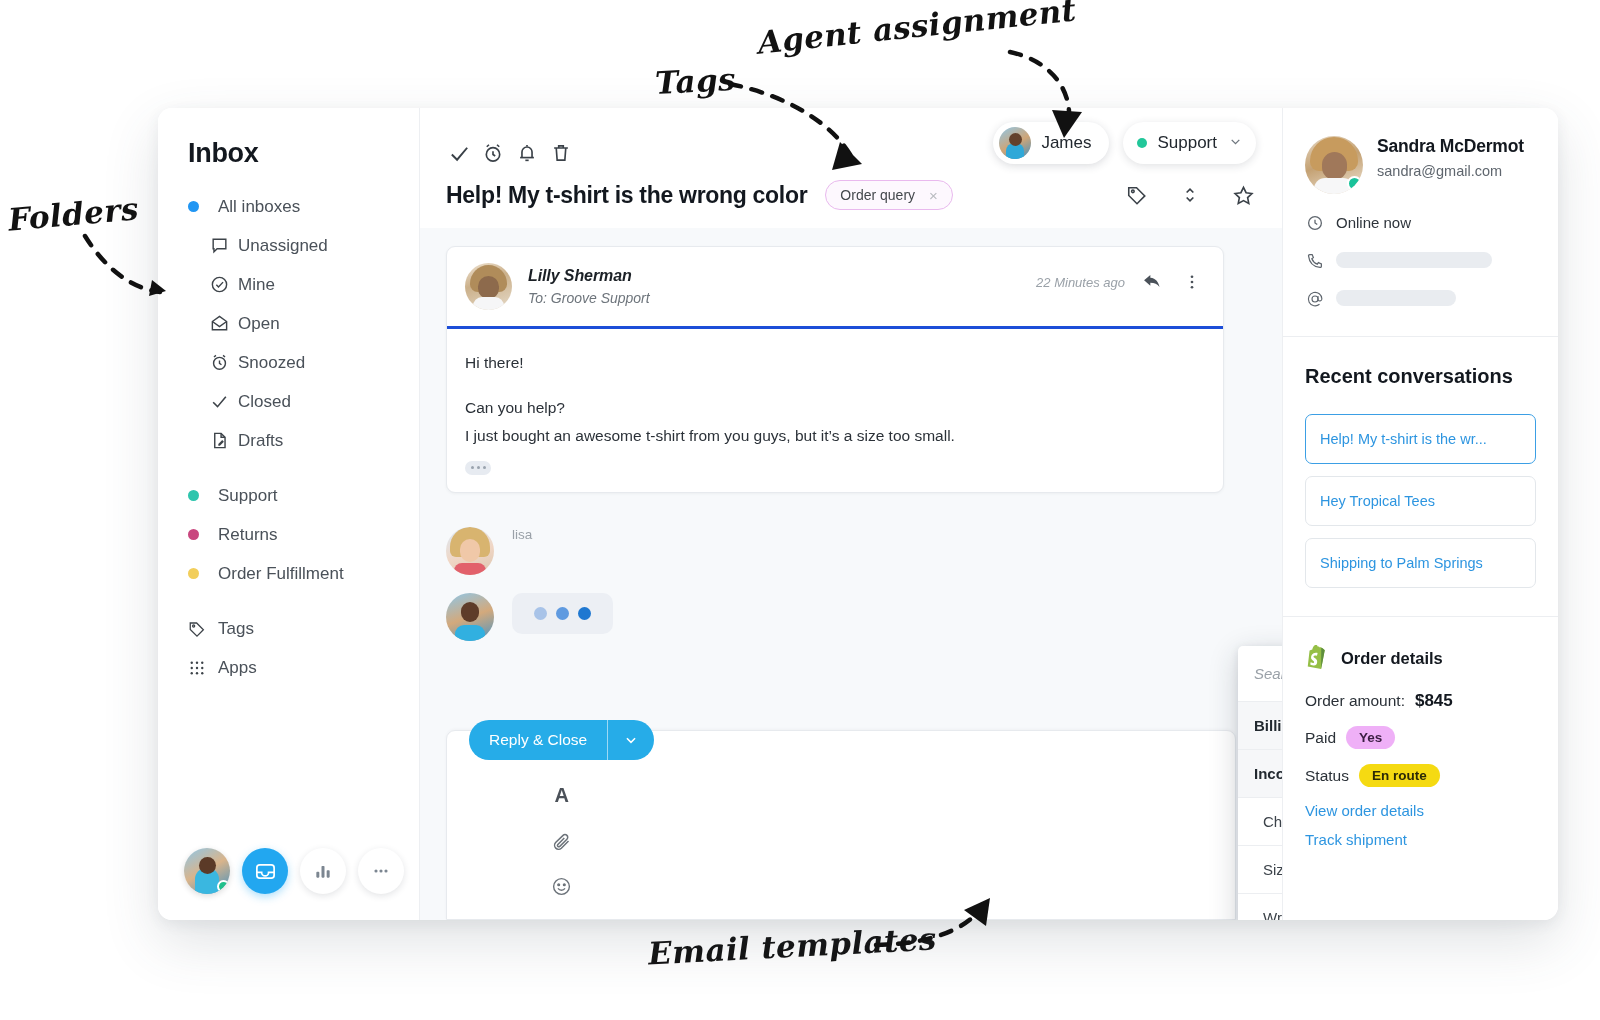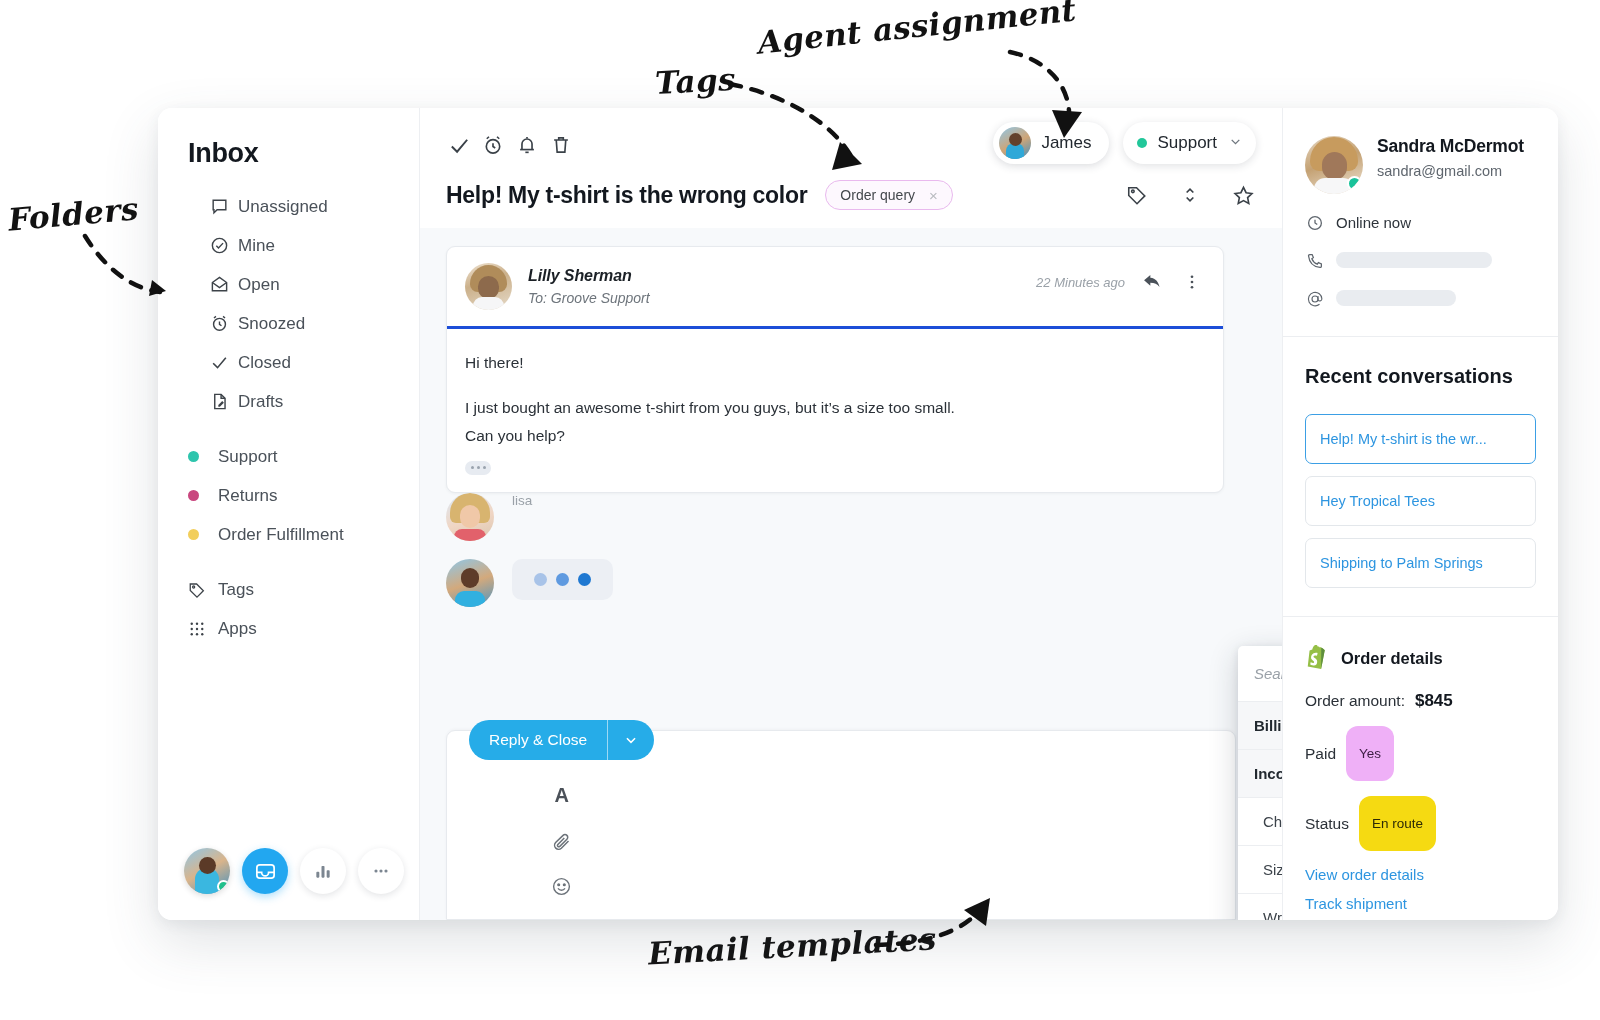--- a/index.html
+++ b/index.html
@@ -84,21 +84,21 @@
 
   
   .center {
     flex: 1 1 auto;
     display:flex; flex-direction:column;
     background:#f7f9fb;
     position: relative;
     min-width: 0;
   }
   .center-head { background:#fff; padding: 16px 26px 0 26px; }
-  .icon-row { display:flex; align-items:center; height:42px; gap:8px; position:relative;}
+  .icon-row { display:flex; align-items:flex-end; height:42px; gap:8px; position:relative;}
   .ic { width:26px;height:26px;display:flex;align-items:center;justify-content:center;color:#3a4148;cursor:pointer;}
   .head-right{ position:absolute; right:0; top:-2px; display:flex; align-items:center; gap:14px;}
   .assignee-pill{
     display:flex; align-items:center; gap:10px;
     height:42px; padding:0 18px 0 6px;
     border-radius:21px; background:#fff;
     box-shadow: 0 2px 9px rgba(40,50,65,.17);
     font-size:17px; color:#22282f; cursor:pointer;
   }
   .assignee-av{
@@ -148,21 +148,21 @@
   .msg-time{ font-size:13px; color:#9aa1a8;}
   .msg-body{ padding: 22px 18px 16px 18px; font-size:15.5px; color:#2b3138; line-height:1.5;}
   .msg-body p{ margin-bottom: 22px; }
   .msg-body p.tight{ margin-bottom: 4px;}
   .dots-chip{
     display:inline-flex; align-items:center; justify-content:center; gap:3px;
     width:26px;height:14px;border-radius:7px;background:#e7ebf1; margin-top:10px;
   }
   .dots-chip i{ width:3px;height:3px;border-radius:50%;background:#9aa3ae;display:block;}
 
-  .note-block{ display:flex; align-items:flex-start; }
+  .note-block{ margin-top:34px; display:flex; align-items:flex-start; }
   .note-av{ width:48px;height:48px;border-radius:50%;overflow:hidden;flex:0 0 48px;position:relative;
     background:linear-gradient(160deg,#dbeaf7 0%,#f0d6c4 55%,#dbc6b0 100%);}
   .note-av.f1 .hair{position:absolute;left:4px;top:0;width:40px;height:30px;border-radius:20px 20px 6px 6px;background:#d8b46f;}
   .note-av.f1 .fc{position:absolute;left:14px;top:12px;width:20px;height:23px;border-radius:10px;background:#f0c8a8;}
   .note-av.f1 .bd{position:absolute;left:8px;top:36px;width:32px;height:14px;border-radius:8px 8px 0 0;background:#e2616b;}
   .note-av.m1{background:linear-gradient(160deg,#8fc7e8 0%,#d3a97c 50%,#4a94c4 100%);}
   .note-av.m1 .bd{position:absolute;left:9px;top:32px;width:30px;height:18px;border-radius:9px 9px 0 0;background:#31b0e0;}
   .note-av.m1 .fc{position:absolute;left:15px;top:9px;width:18px;height:20px;border-radius:9px;background:#5e3c29;z-index:2;}
   .note-col{ margin-left:18px; }
   .note-author{ font-size:13.5px; color:#9aa1a8; margin-bottom:8px;}
@@ -234,21 +234,21 @@
     display:flex; align-items:center; padding:0 14px;
     font-size:14.5px; color:#2d95e0; margin-bottom:12px; cursor:pointer;
     white-space:nowrap; overflow:hidden;
   }
   .conv-item.active{ border:1.5px solid #3b9fe5; }
   .order-h{ display:flex; align-items:center; gap:11px; margin-bottom:19px;}
   .shop-ico{ width:25px;height:27px;}
   .order-title{ font-size:16.5px; font-weight:bold; color:#13181f;}
   .ord-row{ display:flex; align-items:center; gap:10px; margin-bottom:15px; font-size:15.5px; color:#2b3138;}
   .ord-row .amt{ font-weight:bold; color:#13181f; font-size:17px;}
-  .badge{ border-radius:12px; padding:20px 13px; font-size:13.5px; font-weight:normal;}
+  .badge{ border-radius:12px; padding:4px 13px; font-size:13.5px; font-weight:bold;}
   .badge.paid{ background:#efb0f7; color:#3b1d42; }
   .badge.route{ background:#f5da12; color:#2c2a06; }
   .ord-link{ color:#2d95e0; font-size:15px; margin-top:12px; cursor:pointer;}
 
   
   .hand{
     position:absolute; font-family:"DejaVu Serif", serif;
     font-style:italic; font-weight:bold; color:#121212;
     white-space:nowrap; letter-spacing:.4px;
   }
@@ -277,20 +277,26 @@
       <path d="M1052,110 l30,2 -18,26 z"></path>
       <path d="M990,898 l-4,28 -22,-16 z"></path>
     </g>
   </svg>
 
   <div class="app-window">
 
     <div class="sidebar">
       <div class="sb-title">Inbox</div>
 
+      <div class="sb-item">
+        <span class="sb-ico">
+            <i class="dot" style="background:#2196f3"></i>
+          </span>
+        <span class="sb-label">All inboxes</span>
+      </div>
 
       <div class="sb-item sub">
         <span class="sb-ico">
           <svg width="19" height="19" viewBox="0 0 24 24" fill="none" stroke="currentColor" stroke-width="1.8">
               <path d="M4 4h16v12H9l-4 4v-4H4z"></path>
             </svg>
         </span>
         <span class="sb-label">Unassigned</span>
       </div>
 
@@ -520,22 +526,22 @@
                 <svg width="18" height="18" viewBox="0 0 24 24" fill="#4a5159">
                     <circle cx="12" cy="5" r="1.8"></circle>
                     <circle cx="12" cy="12" r="1.8"></circle>
                     <circle cx="12" cy="19" r="1.8"></circle>
                   </svg>
               </span>
             </div>
           </div>
           <div class="msg-body">
             <p>Hi there!</p>
+            <p class="tight">Can you help?</p>
             <p class="tight">I just bought an awesome t-shirt from you guys, but it’s a size too small.</p>
-            <p class="tight">Can you help?</p>
             <span class="dots-chip">
                 <i></i>
                 <i></i>
                 <i></i>
               </span>
           </div>
         </div>
 
         <div class="note-block">
           <div class="note-av f1">

